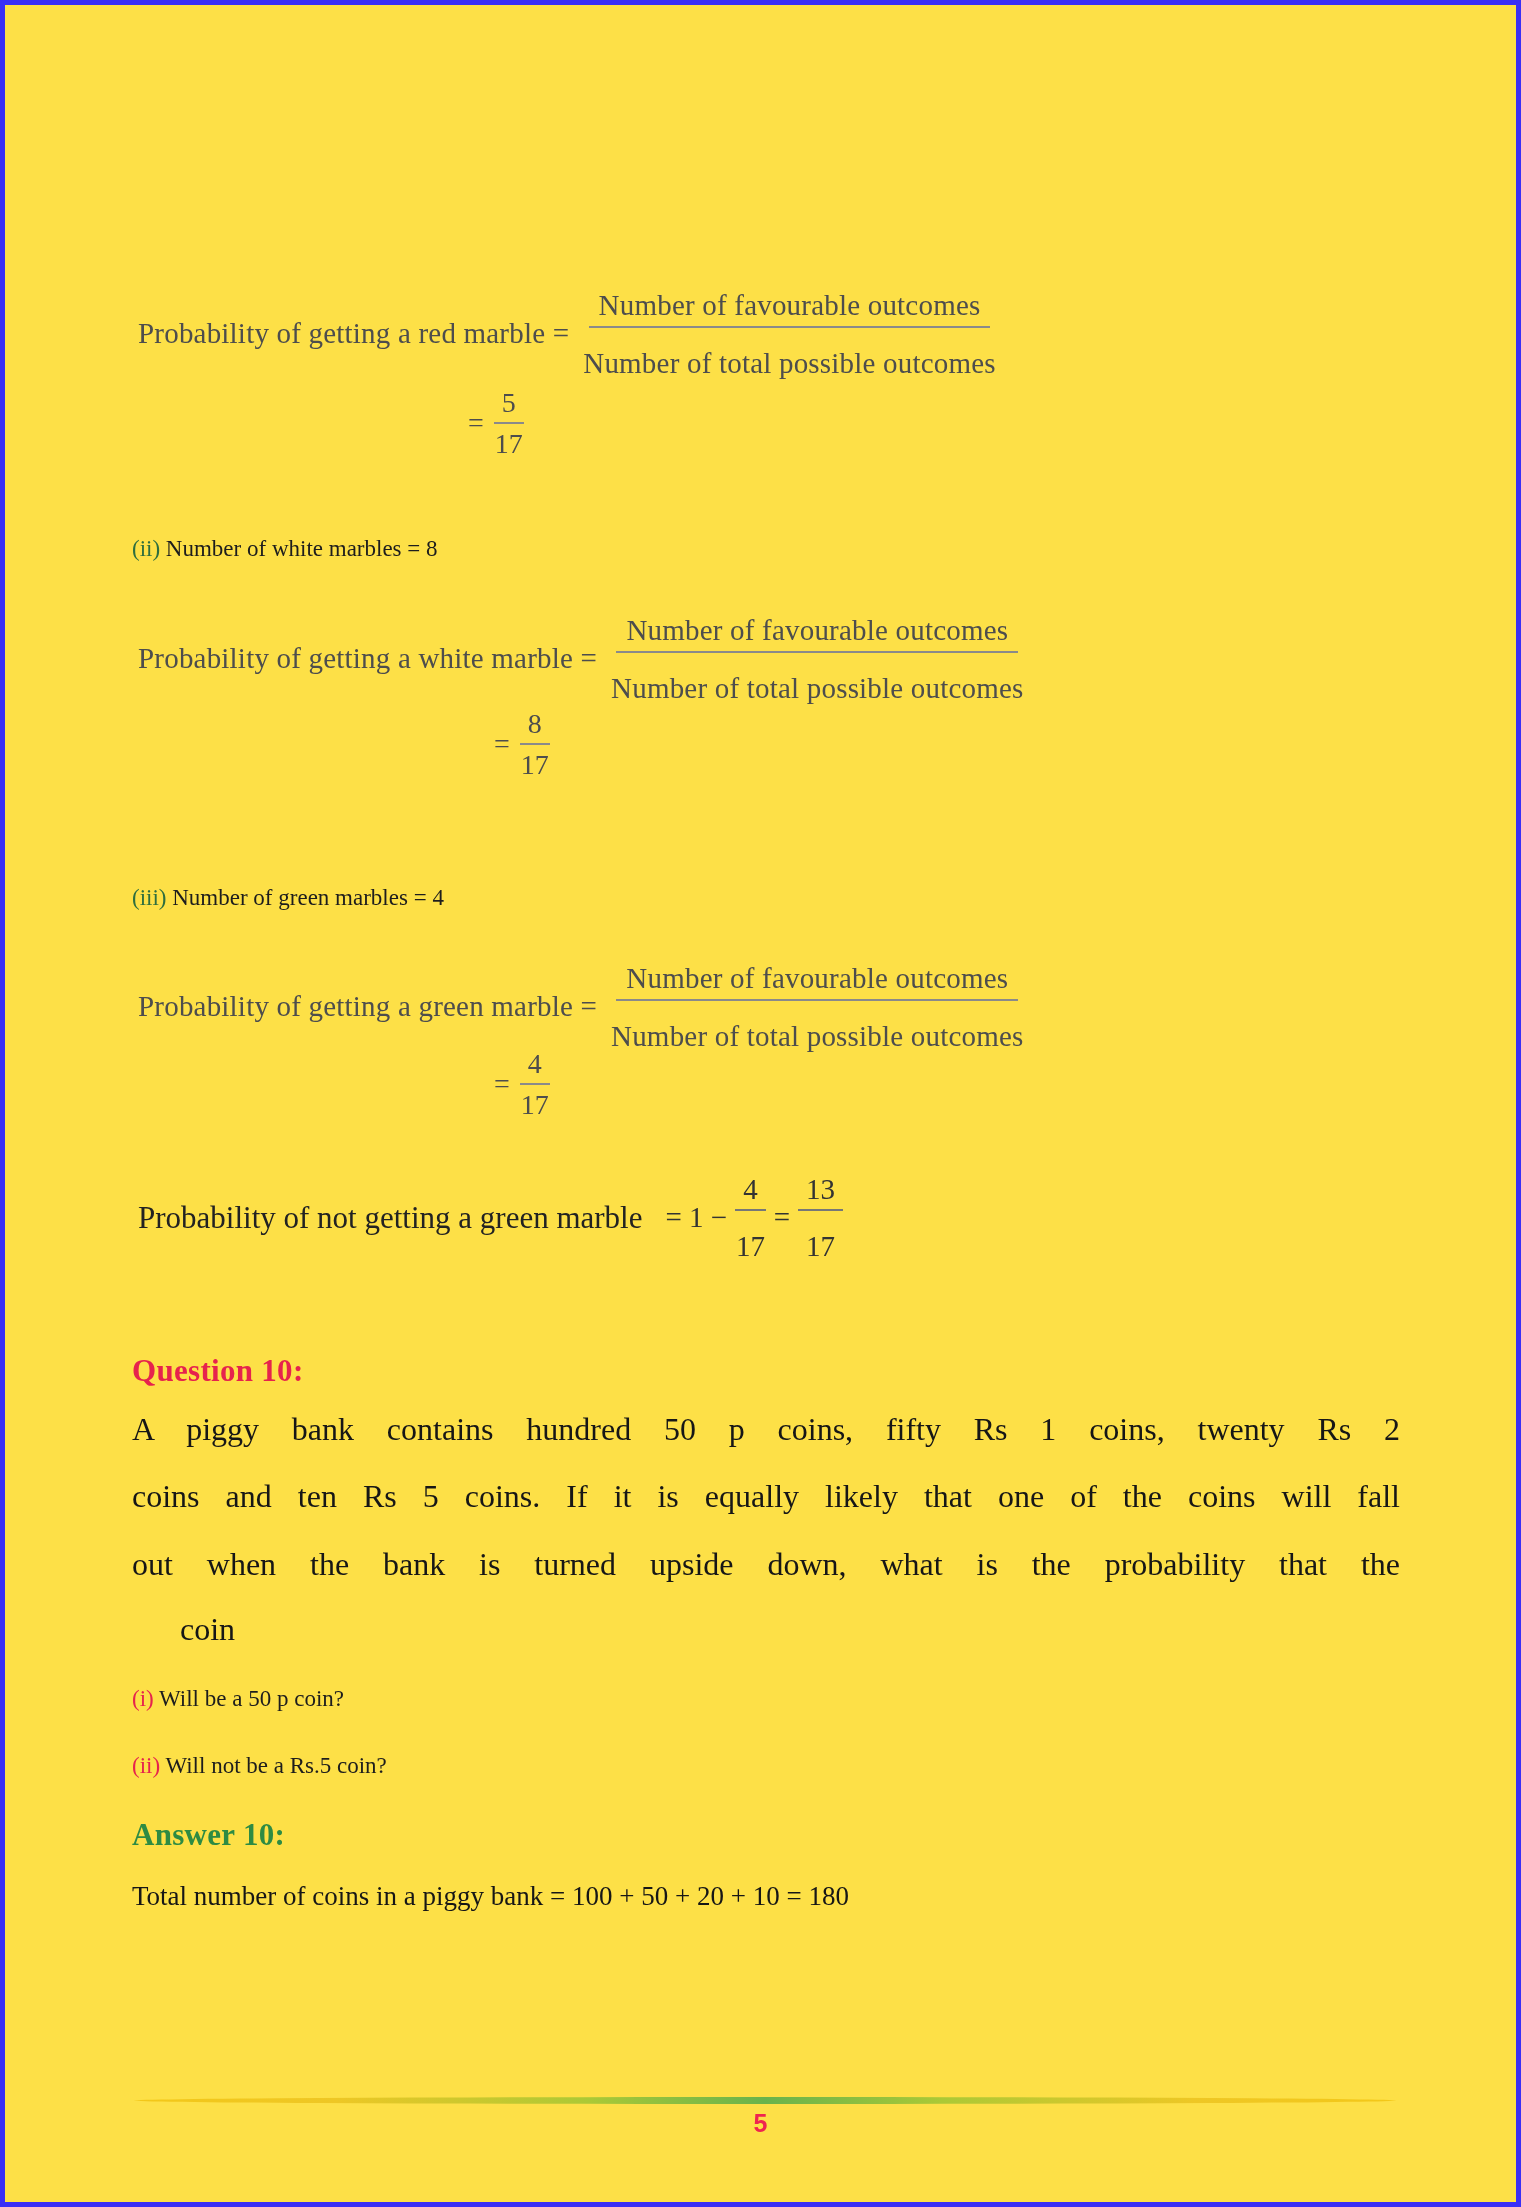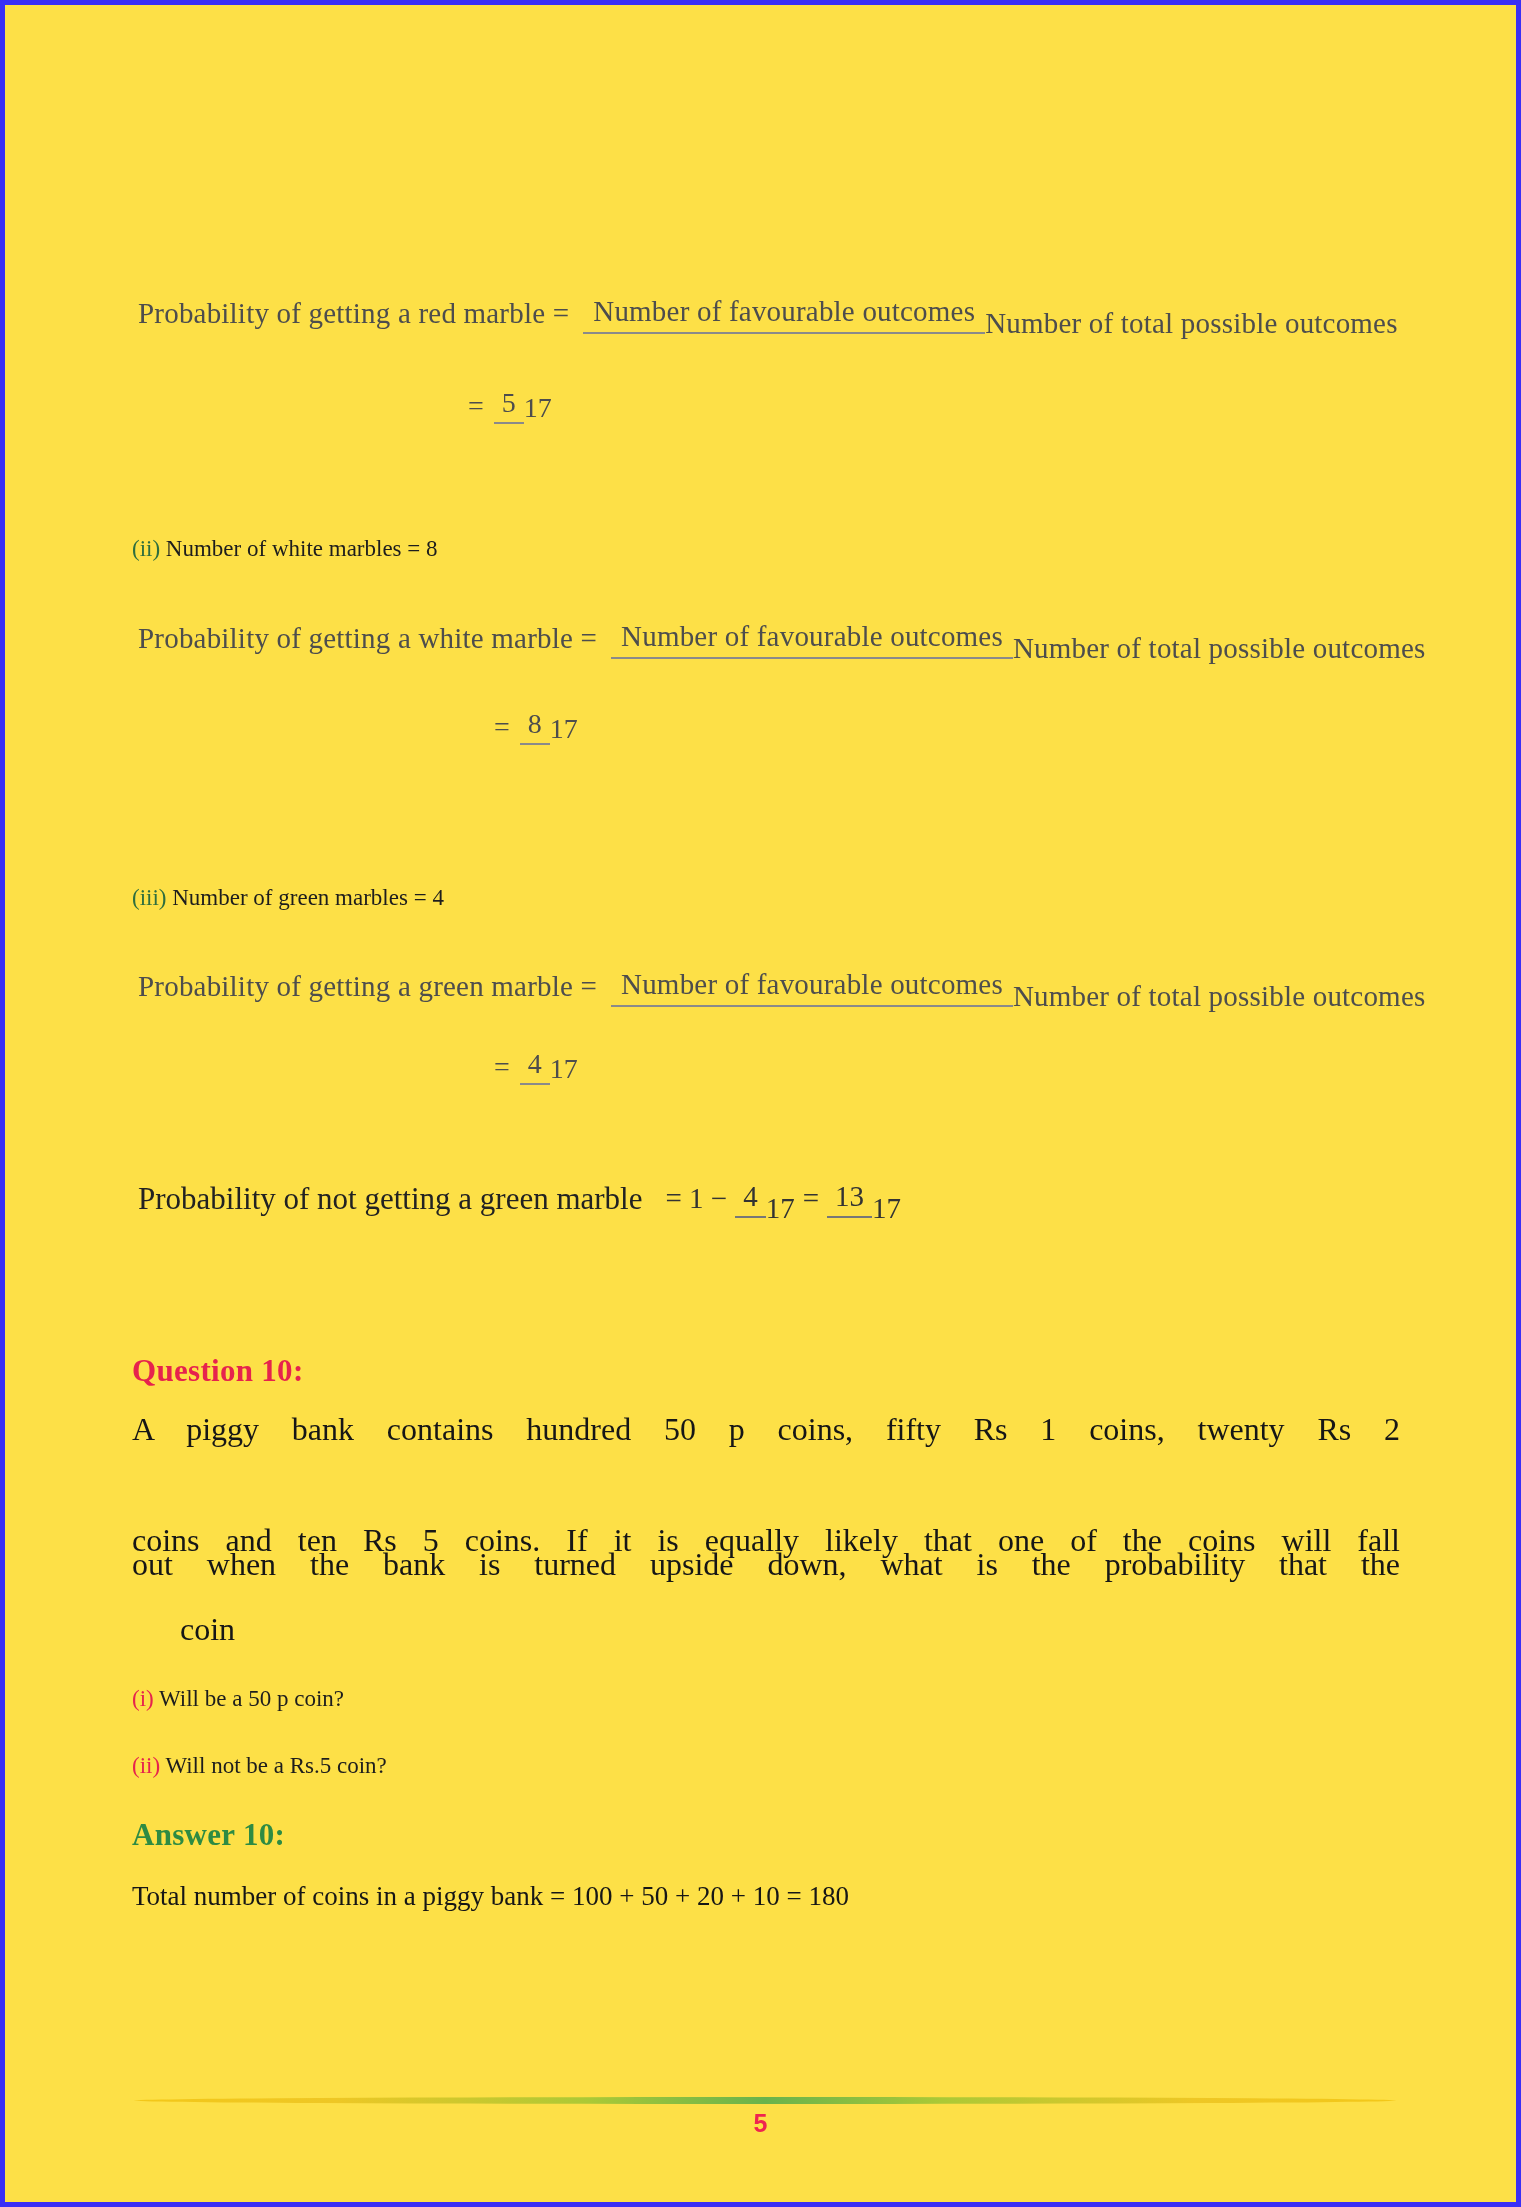--- a/index.html
+++ b/index.html
@@ -15,21 +15,21 @@
   }
   .content{position:absolute;left:127px;top:0;width:1268px;height:100%;}
 
   
   .formula-row{
     position:absolute;left:6px;
     display:flex;align-items:center;gap:14px;
     font-size:29px;color:#4d4d4d;letter-spacing:.2px;
     white-space:nowrap;
   }
-  .frac{display:inline-flex;flex-direction:row;align-items:center;line-height:1.12;}
+  .frac{display:inline-flex;flex-direction:column;align-items:center;line-height:1.12;}
   .frac .num{border-bottom:2px solid #8a8a8a;padding:1px 10px 5px;}
   .frac .den{padding-top:19px;}
 
   .result-row{
     position:absolute;
     display:flex;align-items:center;gap:10px;
     font-size:28px;color:#4d4d4d;
   }
   .result-row .frac .num{padding:0 8px 4px;border-bottom:2px solid #8a8a8a;}
   .result-row .frac .den{padding-top:4px;}
@@ -154,21 +154,21 @@
         <span class="frac">
           <span class="num">13</span>
           <span class="den">17</span>
         </span>
       </span>
     </div>
 
     <div class="q-heading" style="top:1348px;">Question 10:</div>
 
     <div class="para-line" style="top:1408px;">A piggy bank contains hundred 50 p coins, fifty Rs 1 coins, twenty Rs 2</div>
-    <div class="para-line" style="top:1475px;margin-top:44px;">coins and ten Rs 5 coins. If it is equally likely that one of the coins will fall</div>
+    <div class="para-line" style="top:1475px;">coins and ten Rs 5 coins. If it is equally likely that one of the coins will fall</div>
     <div class="para-line" style="top:1543px;">out when the bank is turned upside down, what is the probability that the</div>
     <div class="para-line last" style="top:1608px;">coin</div>
 
     <div class="item-line" style="top:1681px;">
       <span class="marker-red">(i)</span><span> Will be a 50 p coin?</span>
     </div>
     <div class="item-line" style="top:1748px;">
       <span class="marker-red">(ii)</span><span> Will not be a Rs.5 coin?</span>
     </div>
 

